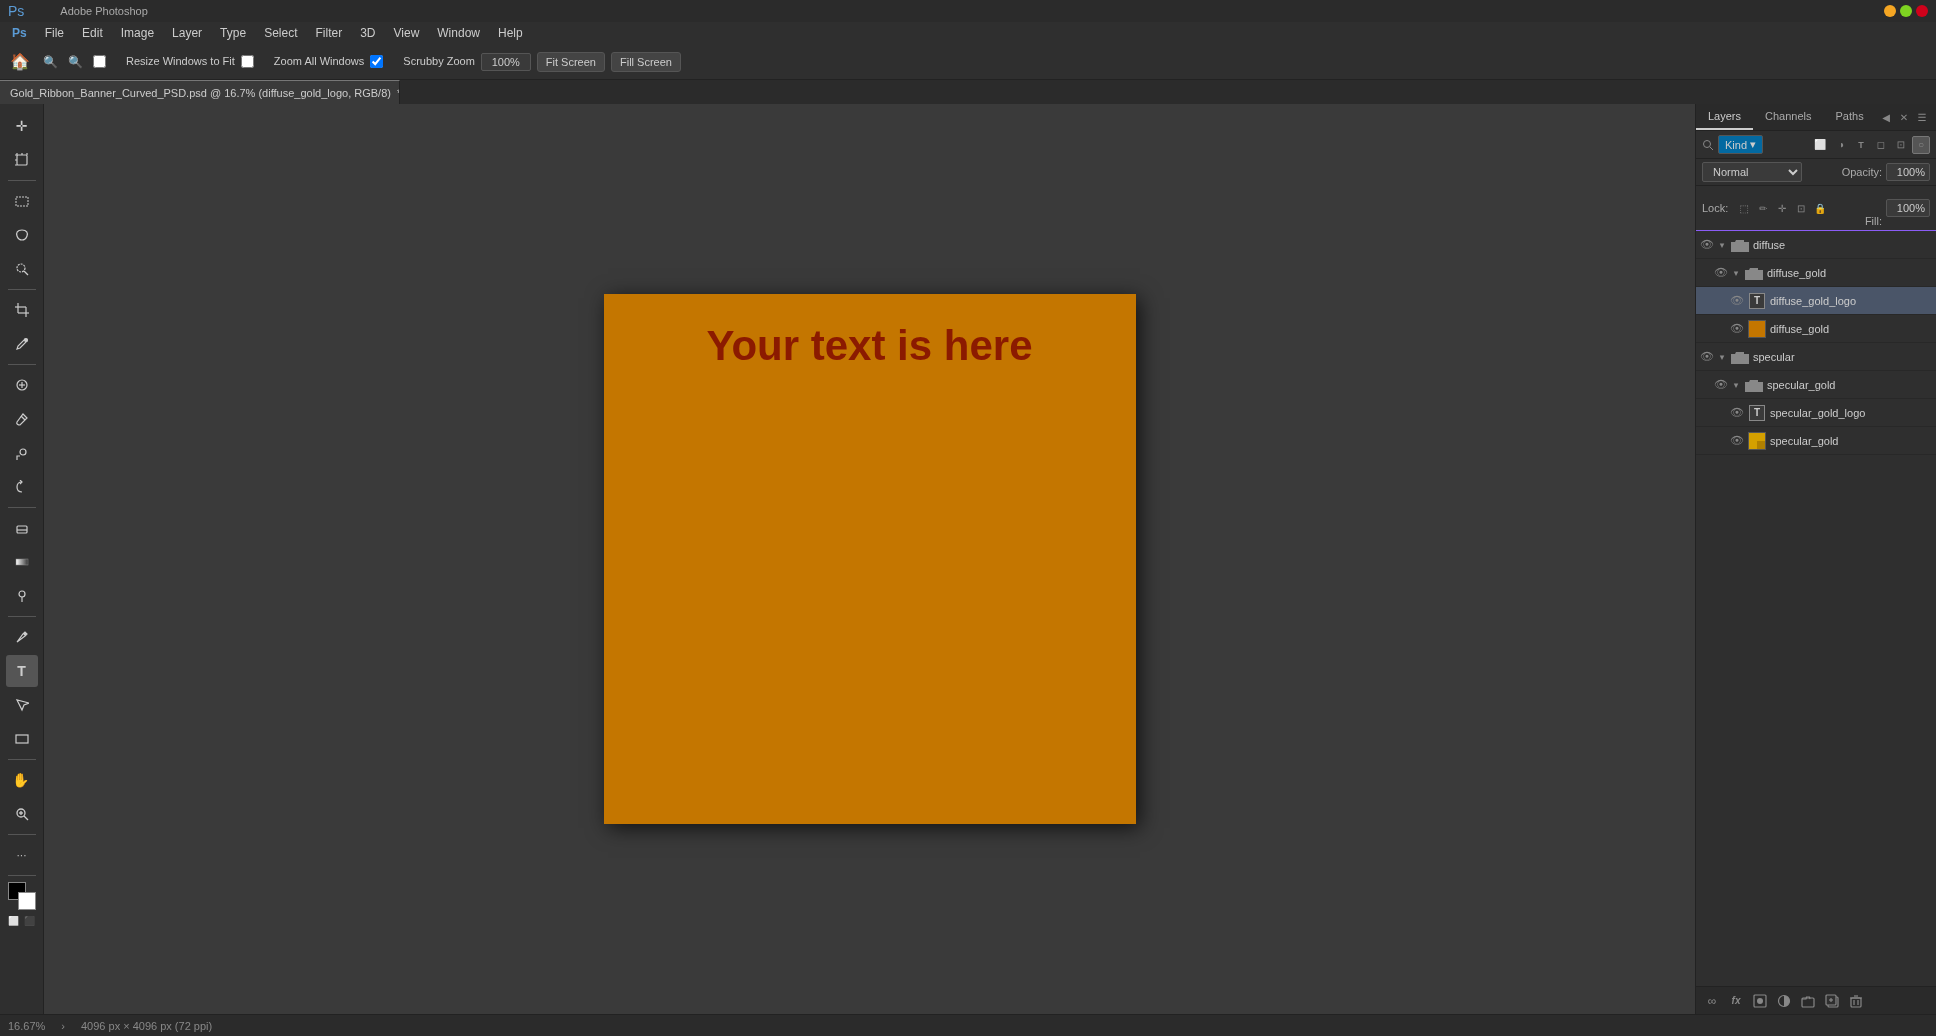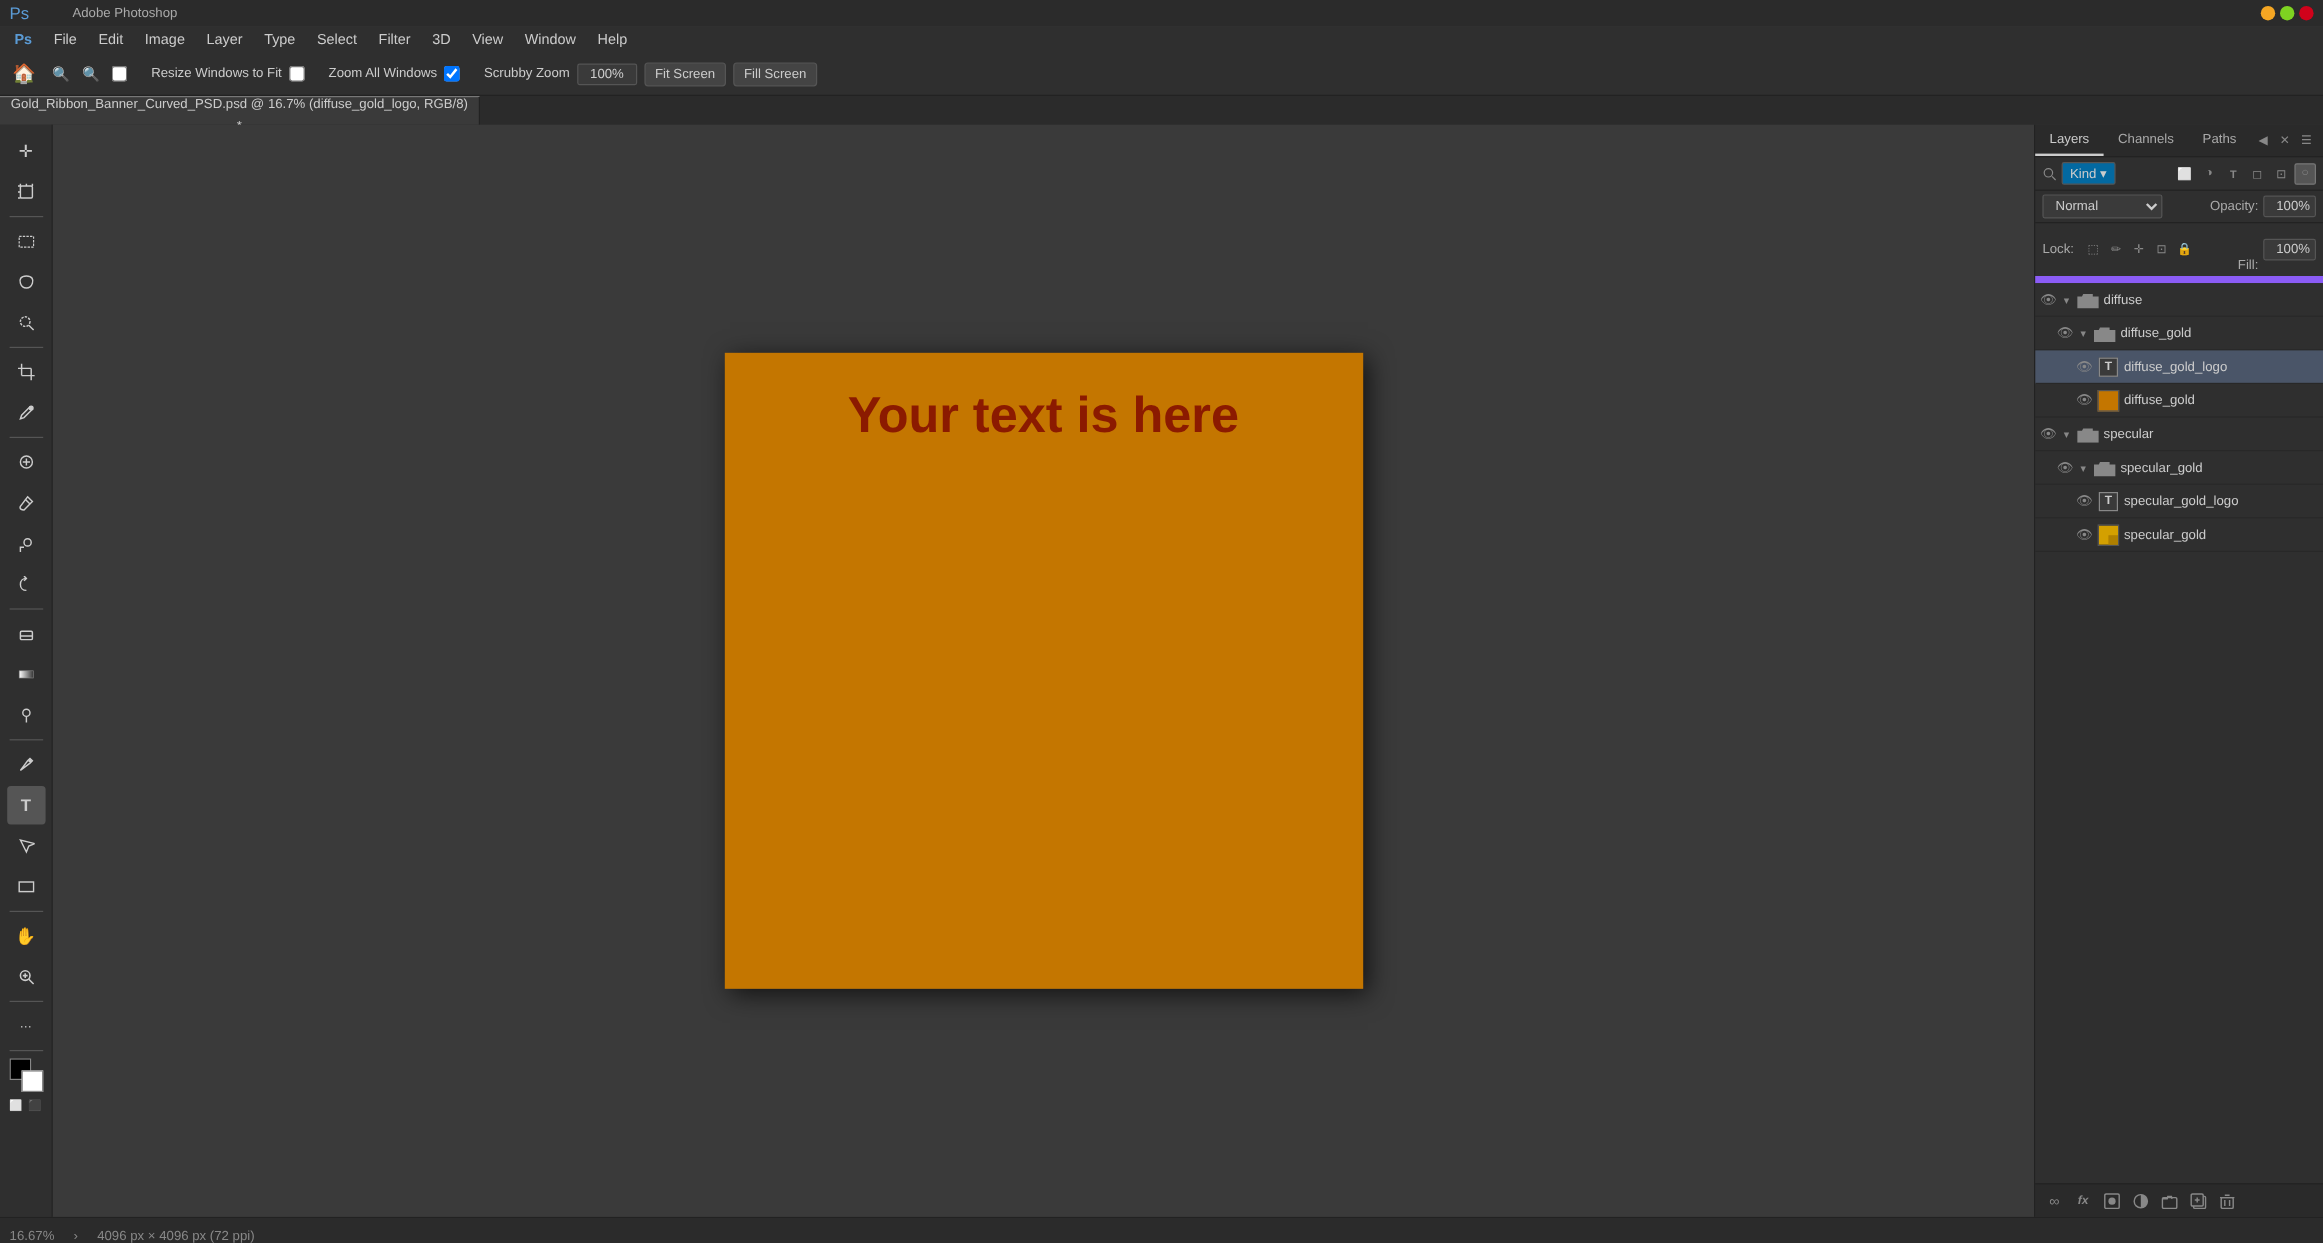--- a/index.html
+++ b/index.html
@@ -132,21 +132,20 @@
       display: flex;
       align-items: center;
       gap: 6px;
       font-size: 11px;
       color: #ccc;
       cursor: pointer;
       max-width: 400px;
       white-space: nowrap;
       overflow: hidden;
       text-overflow: ellipsis;
-      flex-direction: column;
     }
     .doc-tab.active {
       background: #3a3a3a;
       border-top: 1px solid #777;
     }
 
     
     #main-layout {
       display: flex;
       width: 100%;
@@ -342,21 +341,21 @@
       text-align: right;
       border-radius: 2px;
     }
 
     
     #lock-row {
       display: flex;
       align-items: center;
       padding: 3px 6px;
       gap: 4px;
-      border-bottom: 6px solid #8b5cf6;
+      border-bottom: 1px solid #8b5cf6;
     }
     .lock-label {
       font-size: 11px;
       color: #aaa;
     }
     .lock-icons {
       display: flex;
       gap: 3px;
       margin-left: 4px;
     }
@@ -482,21 +481,21 @@
       border-radius: 2px;
     }
 
     
     #status-bar {
       width: 100%;
       height: 22px;
       background: #2b2b2b;
       border-top: 1px solid #222;
       display: flex;
-      align-items: flex-end;
+      align-items: center;
       padding: 0 8px;
       font-size: 11px;
       color: #888;
       gap: 16px;
     }
 
     
     #layers-list::-webkit-scrollbar {
       width: 8px;
     }

